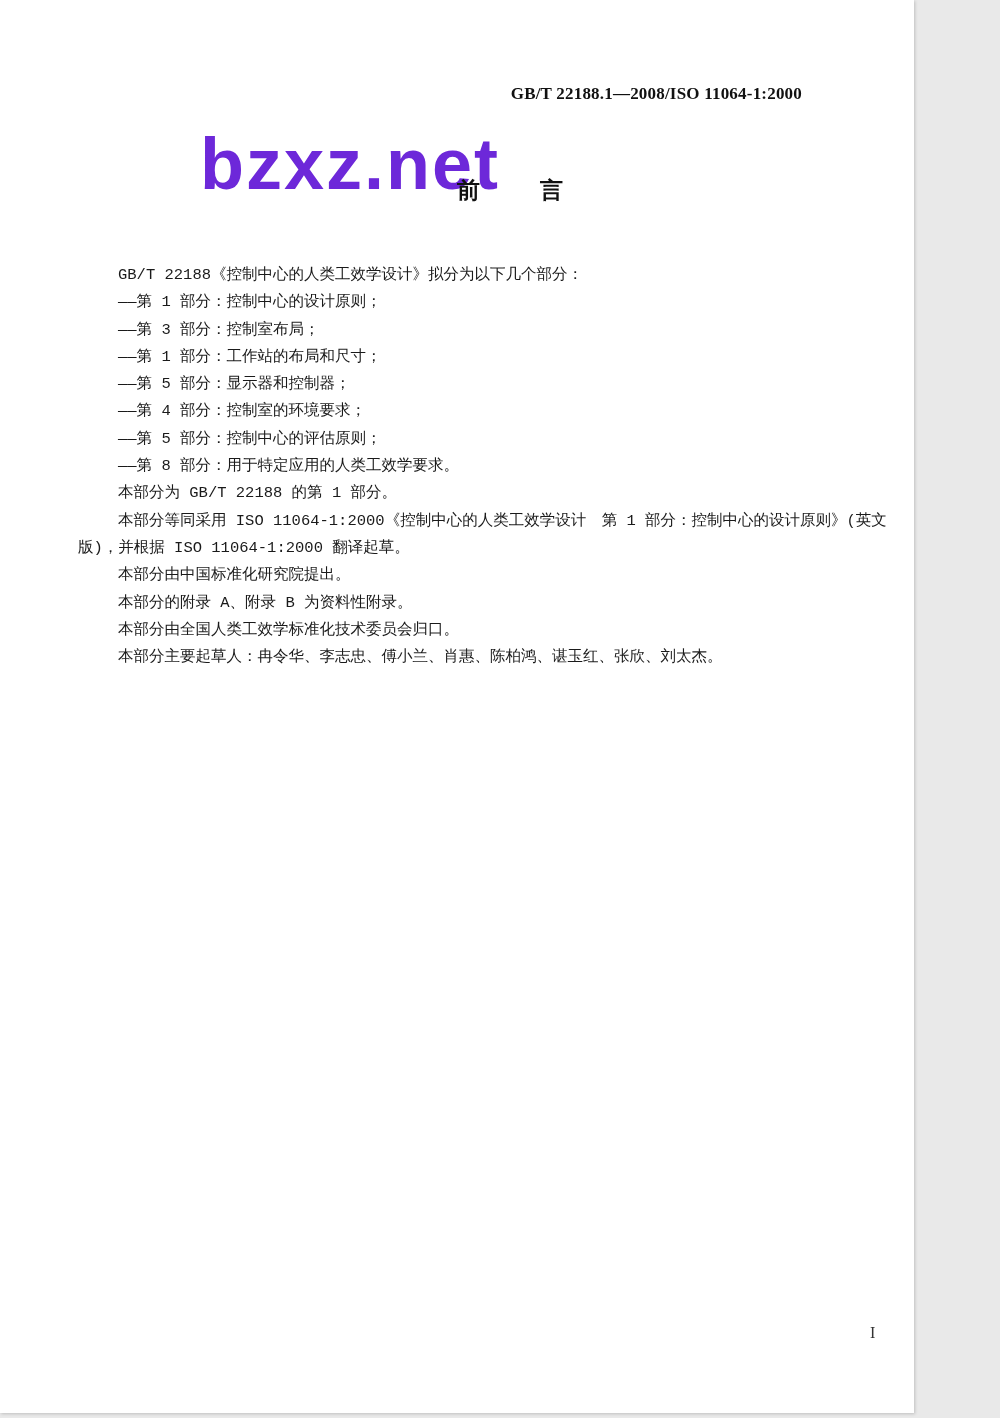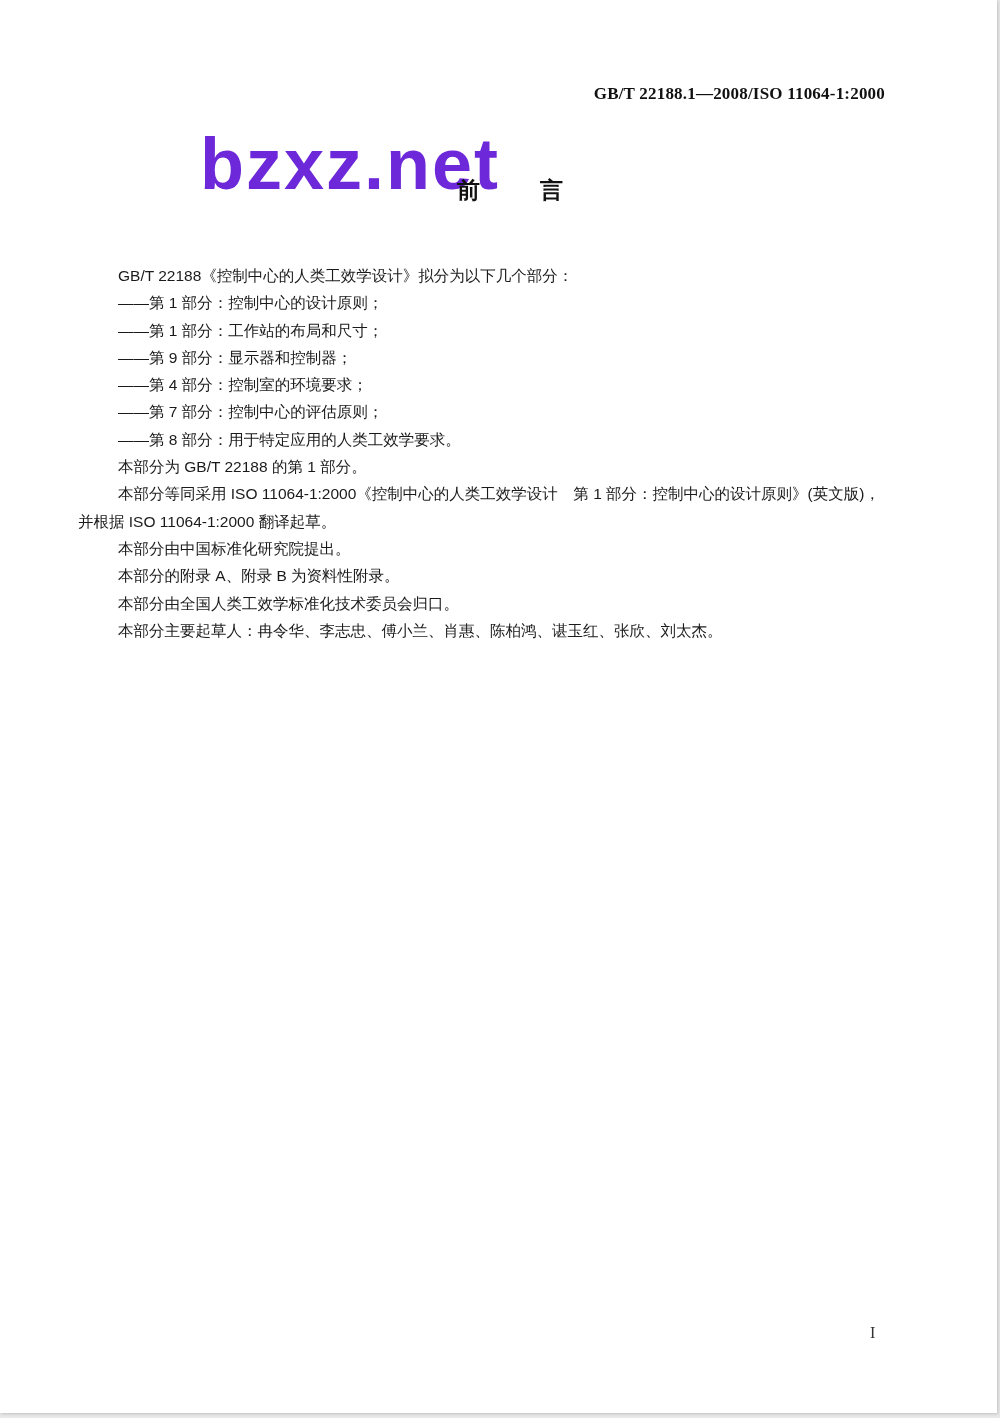--- a/index.html
+++ b/index.html
@@ -3,21 +3,21 @@
 <meta charset="utf-8">
 <style>
   html, body { margin: 0; padding: 0; }
   body {
     width: 1000px; height: 1418px; position: relative; overflow: hidden;
     background: #e9e9e9;
     font-family: "DejaVu Serif", "Liberation Serif", serif;
     color: #1a1a1a;
   }
   .page {
-    position: absolute; left: 0; top: 0; width: 997px; height: 1413px;
+    position: absolute; left: 0; top: 0; width: 914px; height: 1413px;
     background: #ffffff;
     box-shadow: 1px 1px 3px rgba(0,0,0,0.18);
   }
   .std-code {
     position: absolute; top: 84px; right: 112px;
     font-family: "Liberation Serif", "DejaVu Serif", serif;
     font-weight: bold; font-size: 17px; letter-spacing: 0.2px;
     color: #111;
   }
   .watermark {
@@ -29,44 +29,45 @@
   .title {
     position: absolute; left: 0; width: 960px; top: 175px;
     text-align: center;
     font-family: "DejaVu Sans", sans-serif;
     font-weight: bold; font-size: 23px; color: #111;
     letter-spacing: 60px; padding-left: 60px;
   }
   .body-text {
     position: absolute; left: 118px; top: 262px; width: 772px;
     font-size: 15.5px; line-height: 27.3px; color: #1a1a1a;
-    font-family: Liberation Sans, sans-serif;
+    font-family: Liberation Mono, monospace;
   }
   .line { white-space: nowrap; }
   .wrap { white-space: normal; margin-left: -40px; text-indent: 40px; }
   .page-num {
     position: absolute; left: 870px; top: 1324px;
     font-family: "Liberation Serif", serif; font-size: 16px; color: #333;
   }
 </style>
 </head>
 <body>
 
 <div class="page">
   <div class="std-code">GB/T 22188.1—2008/ISO 11064-1:2000</div>
   <div class="watermark">bzxz.net</div>
   <div class="title">前言</div>
 
   <div class="body-text">
     <div class="line">GB/T 22188《控制中心的人类工效学设计》拟分为以下几个部分：</div>
     <div class="line">——第 1 部分：控制中心的设计原则；</div>
+    <div class="line">——第 3 部分：控制室布局；</div>
     <div class="line">——第 1 部分：工作站的布局和尺寸；</div>
-    <div class="line">——第 9 部分：显示器和控制器；</div>
+    <div class="line">——第 5 部分：显示器和控制器；</div>
     <div class="line">——第 4 部分：控制室的环境要求；</div>
-    <div class="line">——第 7 部分：控制中心的评估原则；</div>
+    <div class="line">——第 5 部分：控制中心的评估原则；</div>
     <div class="line">——第 8 部分：用于特定应用的人类工效学要求。</div>
     <div class="line">本部分为 GB/T 22188 的第 1 部分。</div>
     <div class="wrap">本部分等同采用 ISO 11064-1:2000《控制中心的人类工效学设计　第 1 部分：控制中心的设计原则》(英文版)，并根据 ISO 11064-1:2000 翻译起草。</div>
     <div class="line">本部分由中国标准化研究院提出。</div>
     <div class="line">本部分的附录 A、附录 B 为资料性附录。</div>
     <div class="line">本部分由全国人类工效学标准化技术委员会归口。</div>
     <div class="line">本部分主要起草人：冉令华、李志忠、傅小兰、肖惠、陈柏鸿、谌玉红、张欣、刘太杰。</div>
   </div>
 
   <div class="page-num">I</div>

